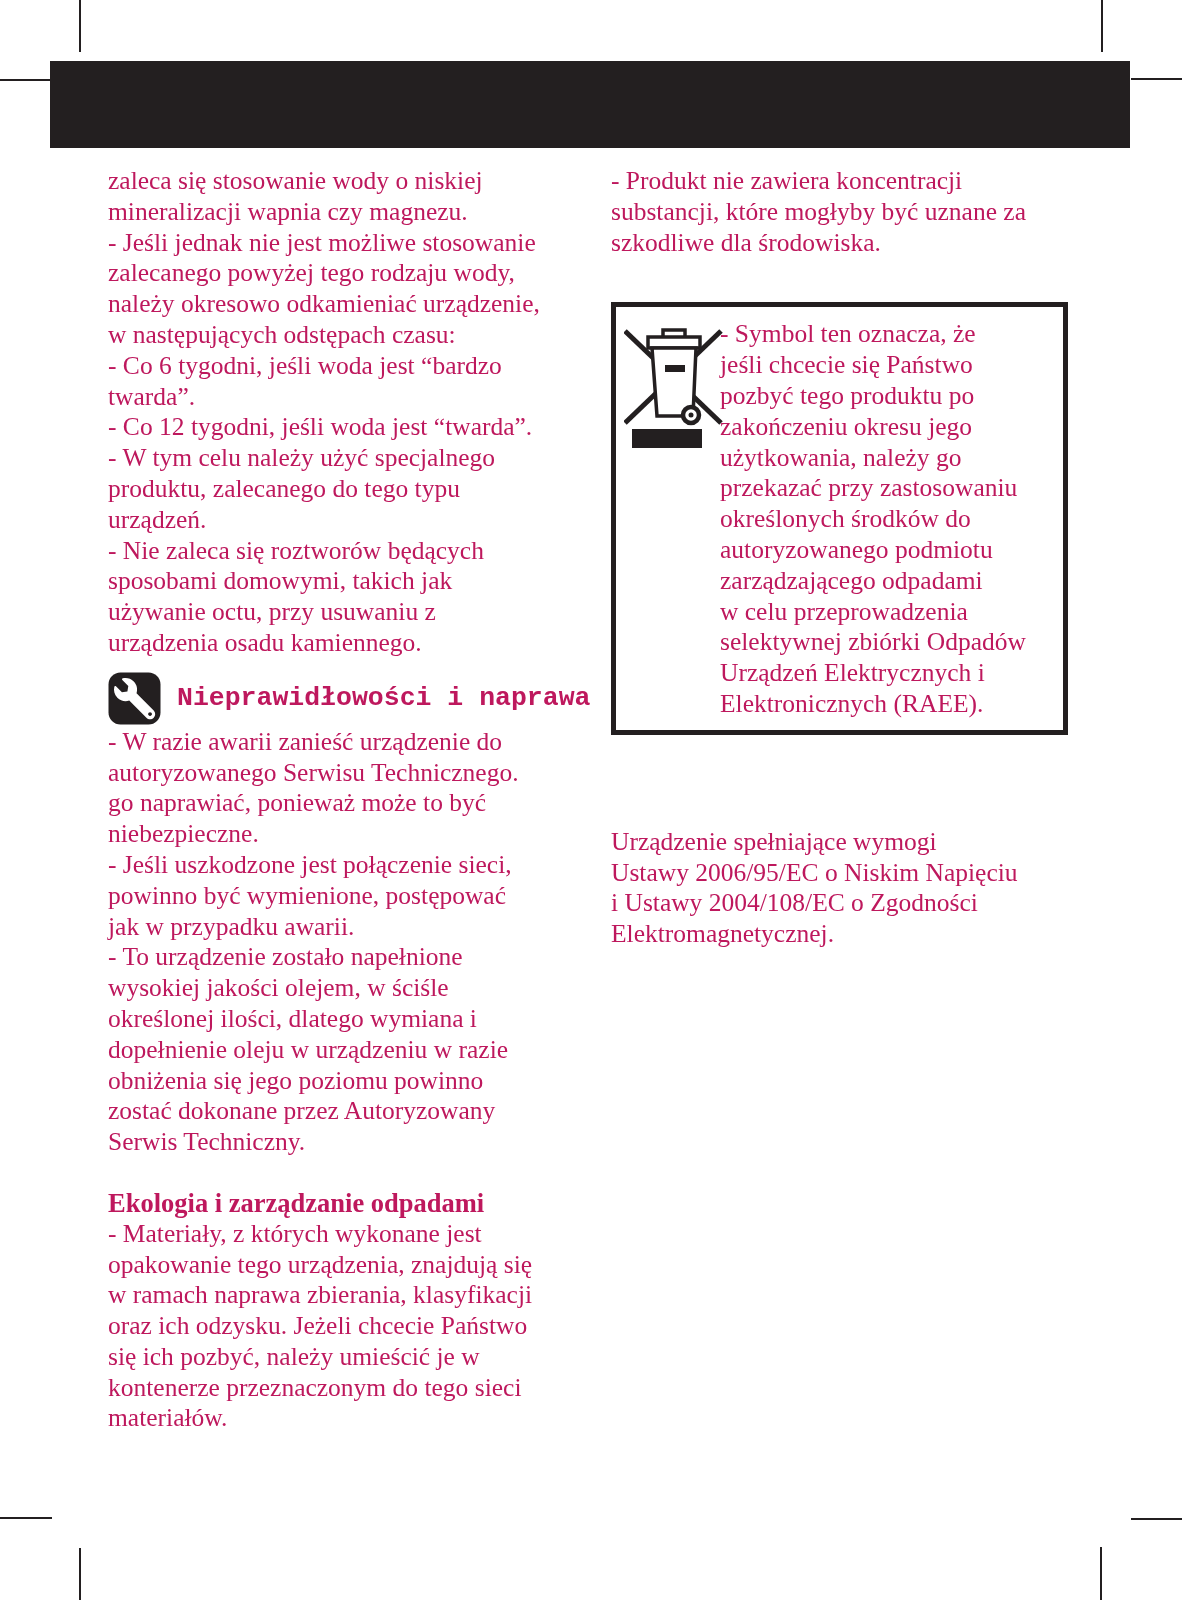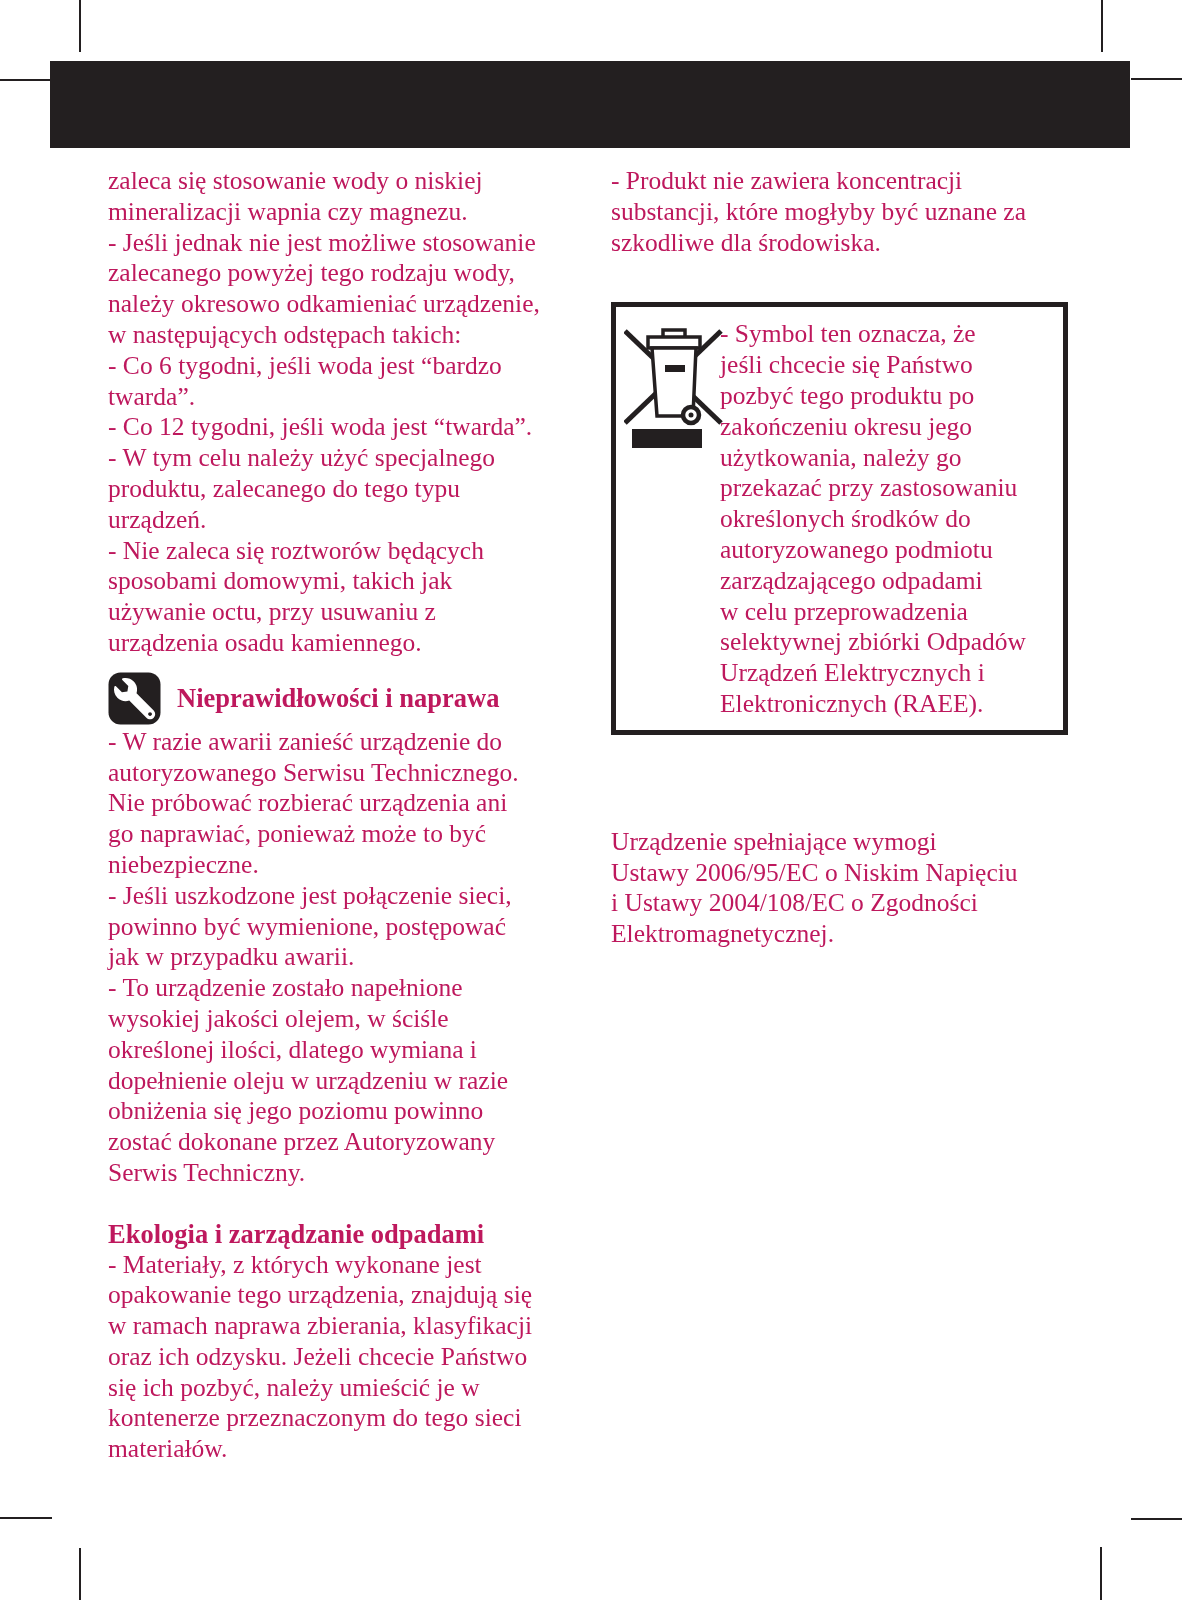--- a/index.html
+++ b/index.html
@@ -20,21 +20,21 @@
   .mark-br-v { left:1100px; top:1547px;  width:2px;  height:53px; }
 
   .header-bar { position:absolute; left:50px; top:61px; width:1080px; height:87px; background:#231f20; }
 
   .col { position:absolute; top:166px; font-size:25.5px; line-height:30.8px; }
   .col-left  { left:108px; width:468px; }
   .col-right { left:611px; width:470px; }
 
   .ln { height:30.8px; white-space:nowrap; }
 
-  .heading-row { display:flex; align-items:center; gap:16px; margin:14px 0 2px 0; height:52px; }
+  .heading-row { display:flex; align-items:center; gap:16px; margin:14px 0 2px 0; height:52px;font-family:Liberation Mono, monospace; }
   .heading-row .icon-box { flex:0 0 auto; width:53px; height:53px; }
   .h-bold { font-weight:bold; font-size:26.5px; white-space:nowrap; }
   .ecology-heading { margin-top:30px; height:30.8px; }
 
   .weee-box {
     box-sizing:border-box; position:relative; margin-top:44px;
     width:457px; border:5px solid #231f20;
     padding:12px 26px 10px 104px; 
   }
   .weee-icon { position:absolute; left:8px; top:16px; width:100px; height:126px; }
@@ -60,21 +60,21 @@
   <div class="header-bar"></div>
 
   <div class="col col-left">
 
     <div>
       <div class="ln">zaleca się stosowanie wody o niskiej</div>
       <div class="ln">mineralizacji wapnia czy magnezu.</div>
       <div class="ln">- Jeśli jednak nie jest możliwe stosowanie</div>
       <div class="ln">zalecanego powyżej tego rodzaju wody,</div>
       <div class="ln">należy okresowo odkamieniać urządzenie,</div>
-      <div class="ln">w następujących odstępach takich:</div>
+      <div class="ln">w następujących odstępach czasu:</div>
       <div class="ln">- Co 6 tygodni, jeśli woda jest “bardzo</div>
       <div class="ln">twarda”.</div>
       <div class="ln">- Co 12 tygodni, jeśli woda jest “twarda”.</div>
       <div class="ln">- W tym celu należy użyć specjalnego</div>
       <div class="ln">produktu, zalecanego do tego typu</div>
       <div class="ln">urządzeń.</div>
       <div class="ln">- Nie zaleca się roztworów będących</div>
       <div class="ln">sposobami domowymi, takich jak</div>
       <div class="ln">używanie octu, przy usuwaniu z</div>
       <div class="ln">urządzenia osadu kamiennego.</div>
@@ -86,21 +86,20 @@
           <rect x="0.5" y="0.5" width="52" height="52" rx="12" fill="#231f20"></rect>
           <path fill="#ffffff" transform="translate(47.2,6) scale(-0.0805,0.0805)" d="M507.73 109.1c-2.24-9.03-13.54-12.09-20.12-5.51l-74.36 74.36-67.88-11.31-11.31-67.88 74.36-74.36c6.62-6.62 3.43-17.9-5.66-20.16-47.38-11.74-99.55.91-136.58 37.93-39.64 39.64-50.55 97.1-34.05 147.2L18.74 402.76c-24.99 24.99-24.99 65.51 0 90.5 24.99 24.99 65.51 24.99 90.5 0l213.21-213.21c50.12 16.71 107.47 5.68 147.37-34.22 37.07-37.07 49.7-89.32 37.91-136.73zM64 472c-13.25 0-24-10.75-24-24 0-13.26 10.75-24 24-24s24 10.74 24 24c0 13.25-10.75 24-24 24z"></path>
         </svg>
       </span>
       <span class="h-bold">Nieprawidłowości i naprawa</span>
     </div>
 
     <div>
       <div class="ln">- W razie awarii zanieść urządzenie do</div>
       <div class="ln">autoryzowanego Serwisu Technicznego.</div>
-      <div class="ln">Nie próbować rozbierać urządzenia ani</div>
       <div class="ln">go naprawiać, ponieważ może to być</div>
       <div class="ln">niebezpieczne.</div>
       <div class="ln">- Jeśli uszkodzone jest połączenie sieci,</div>
       <div class="ln">powinno być wymienione, postępować</div>
       <div class="ln">jak w przypadku awarii.</div>
       <div class="ln">- To urządzenie zostało napełnione</div>
       <div class="ln">wysokiej jakości olejem, w ściśle</div>
       <div class="ln">określonej ilości, dlatego wymiana i</div>
       <div class="ln">dopełnienie oleju w urządzeniu w razie</div>
       <div class="ln">obniżenia się jego poziomu powinno</div>

